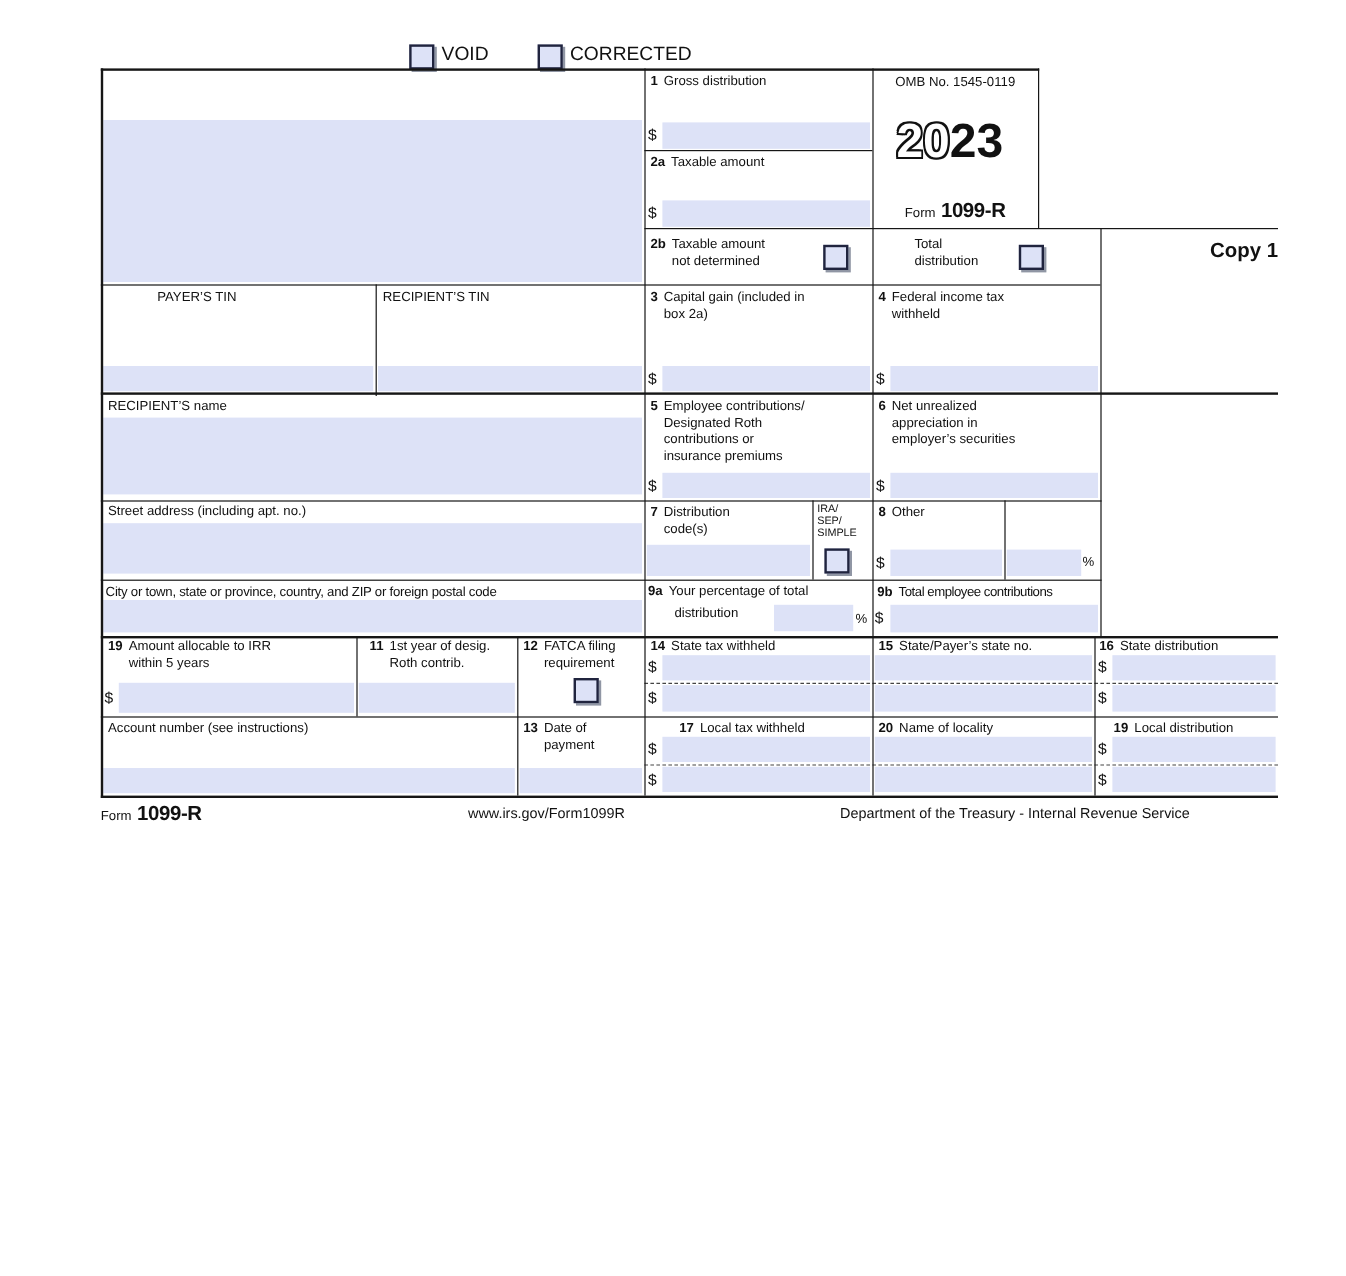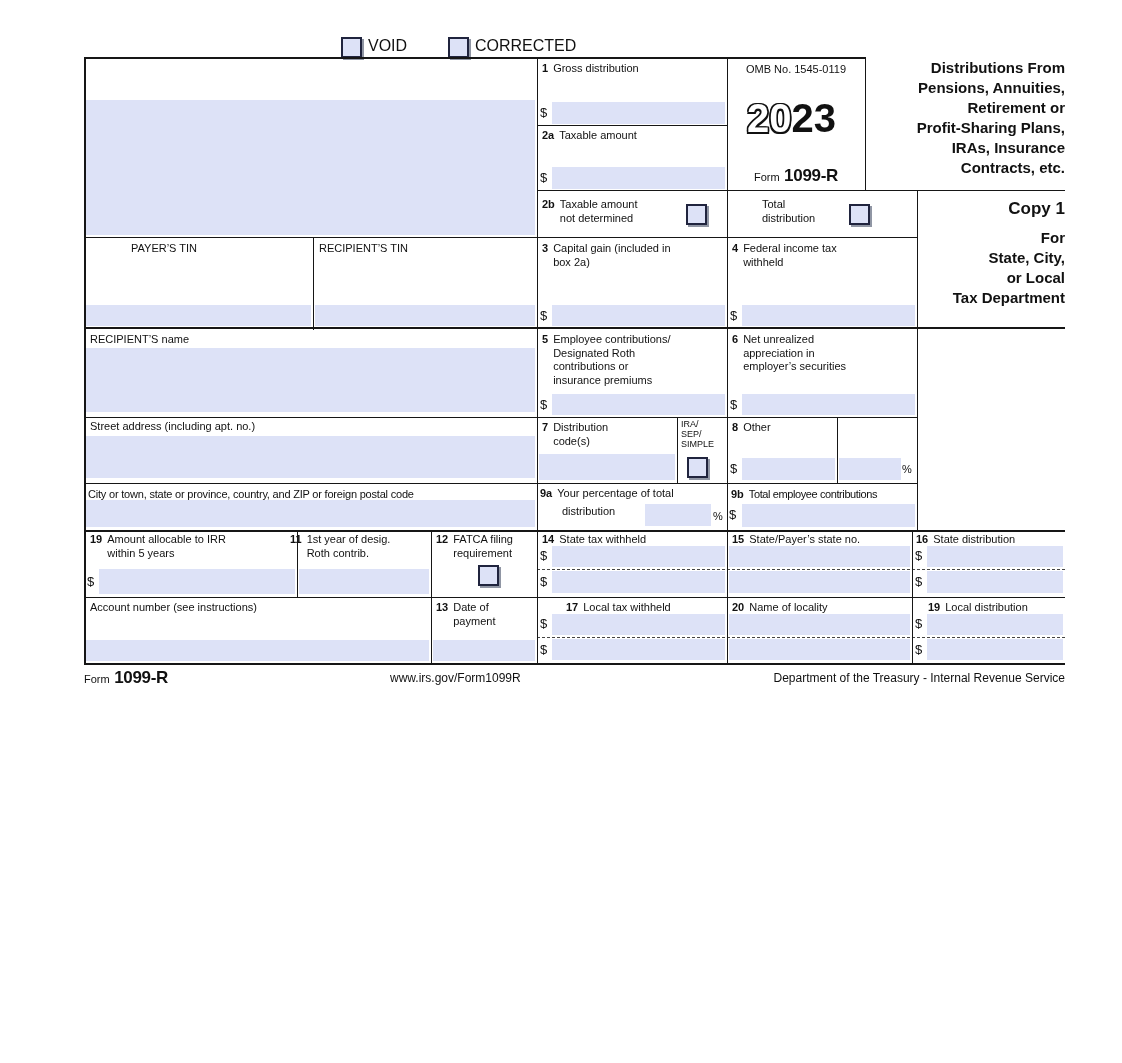--- a/index.html
+++ b/index.html
@@ -120,42 +120,32 @@
   <div class="omb" style="left:730px;top:63px;width:132px;text-align:center;">OMB No. 1545-0119</div>
   <div class="year" style="left:747px;top:98px;">
     <span class="out">20</span>
       <span class="bld">23</span>
   </div>
   <div class="abs" style="left:727px;top:166px;width:138px;text-align:center;">
     <span class="formword">Form</span>
     <span class="formnum">1099-R</span>
   </div>
 
-  <div class="title-block" style="left:895px;top:58px;width:170px;">Distributions From
-Pensions, Annuities,
-Retirement or
-Profit-Sharing Plans,
-IRAs, Insurance
-Contracts, etc.</div>
 
   <div class="boxlab" style="left:542px;top:198px;">
     <span class="n">2b</span>
     <span class="t">Taxable amount
 not determined</span>
   </div>
   <div class="cb" style="left:686px;top:204px;"></div>
   <div class="lbl" style="left:762px;top:198px;">Total
 distribution</div>
   <div class="cb" style="left:849px;top:204px;"></div>
 
   <div class="copy-title" style="left:920px;top:199px;width:145px;">Copy 1</div>
-  <div class="title-block" style="left:920px;top:228px;width:145px;">For
-State, City,
-or Local
-Tax Department</div>
 
   <div class="lbl" style="left:90px;top:242px;margin-left:41px;">PAYER’S TIN</div>
   <div class="lbl" style="left:319px;top:242px;">RECIPIENT’S TIN</div>
   <div class="boxlab" style="left:542px;top:242px;width:180px;">
     <span class="n">3</span>
     <span class="t">Capital gain (included in
 box 2a)</span>
   </div>
   <div class="dollar" style="left:540px;top:309px;">$</div>
   <div class="boxlab" style="left:732px;top:242px;">
@@ -211,21 +201,21 @@
     <span class="t small-cond">Total employee contributions</span>
   </div>
   <div class="dollar" style="left:729px;top:508px;">$</div>
 
   <div class="boxlab" style="left:90px;top:533px;">
     <span class="n">19</span>
     <span class="t">Amount allocable to IRR
 within 5 years</span>
   </div>
   <div class="dollar" style="left:87px;top:575px;">$</div>
-  <div class="boxlab" style="left:290px;top:533px;">
+  <div class="boxlab" style="left:308px;top:533px;">
     <span class="n">11</span>
     <span class="t">1st year of desig.
 Roth contrib.</span>
   </div>
   <div class="boxlab" style="left:436px;top:533px;">
     <span class="n">12</span>
     <span class="t">FATCA filing
 requirement</span>
   </div>
   <div class="cb" style="left:478px;top:565px;"></div>
@@ -267,15 +257,15 @@
     <span class="t">Local distribution</span>
   </div>
   <div class="dollar" style="left:915px;top:617px;">$</div>
   <div class="dollar" style="left:915px;top:643px;">$</div>
 
   <div class="abs" style="left:84px;top:668px;">
     <span class="formword">Form</span>
     <span class="formnum">1099-R</span>
   </div>
   <div class="footer-txt" style="left:390px;top:671px;">www.irs.gov/Form1099R</div>
-  <div class="footer-txt" style="left:700px;top:671px;width:365px;text-align:right;">Department of the Treasury - Internal Revenue Service</div>
+  <div class="footer-txt" style="left:700px;top:671px;width:365px;text-align:left;">Department of the Treasury - Internal Revenue Service</div>
 
 </div>
 
 </body></html>

